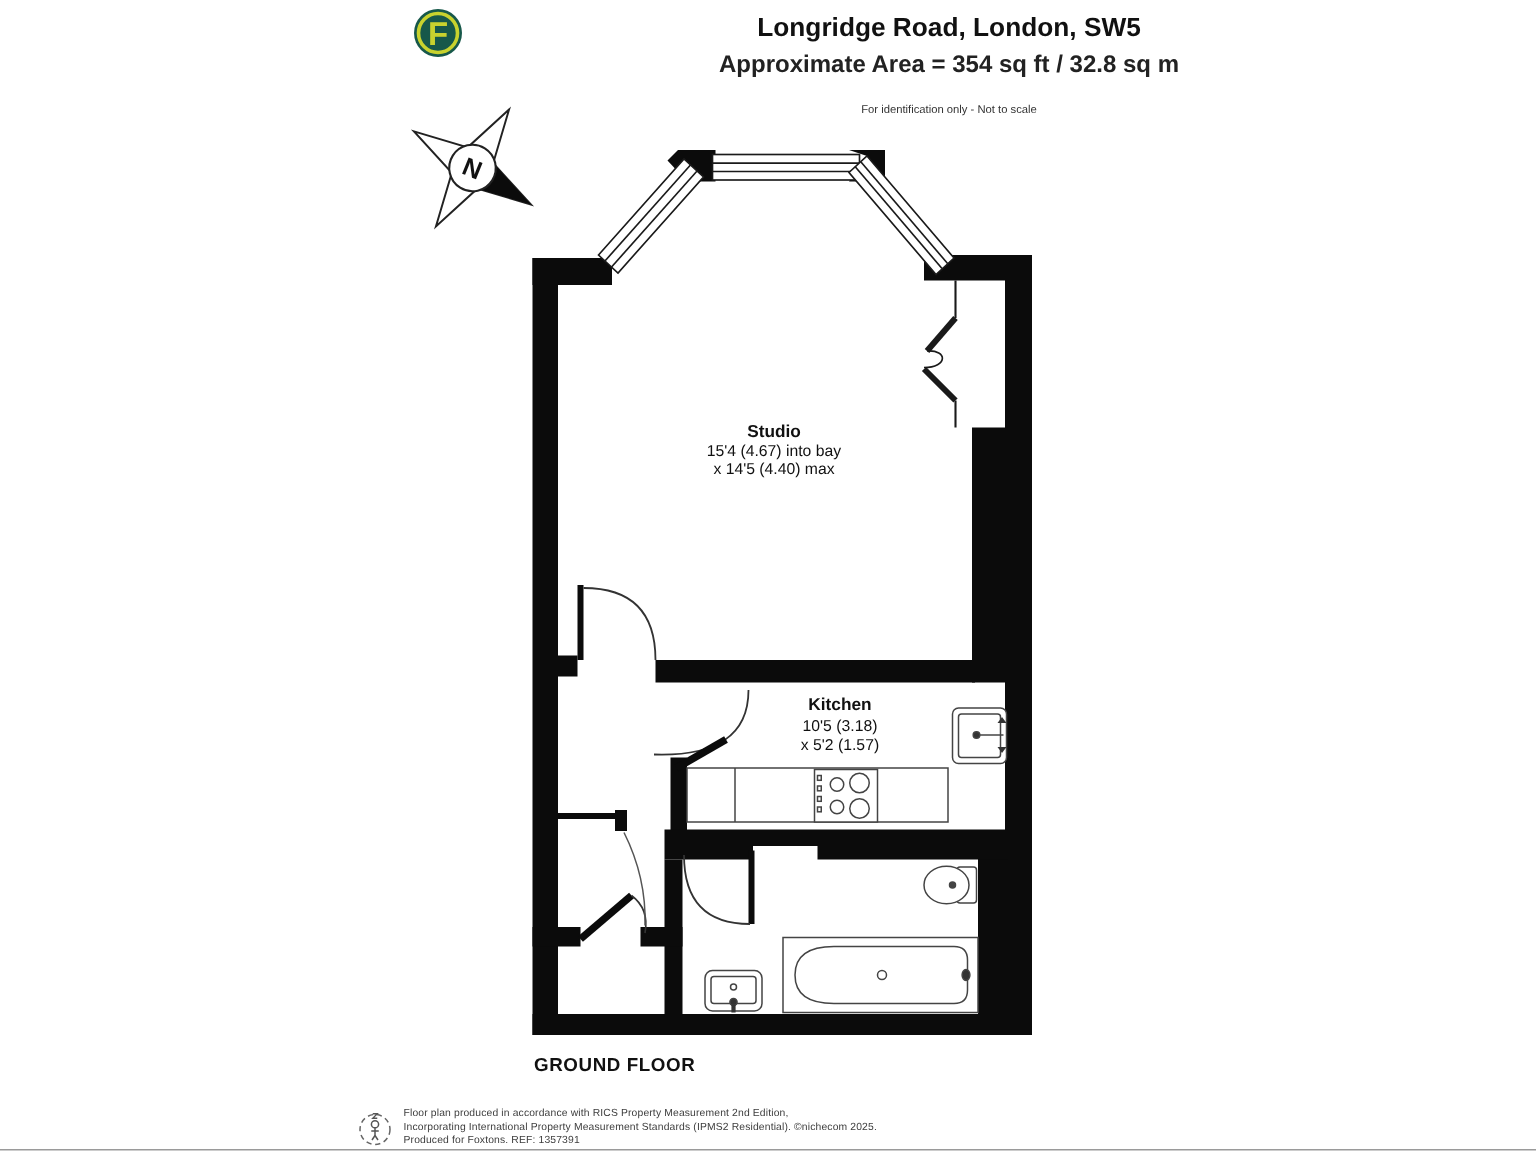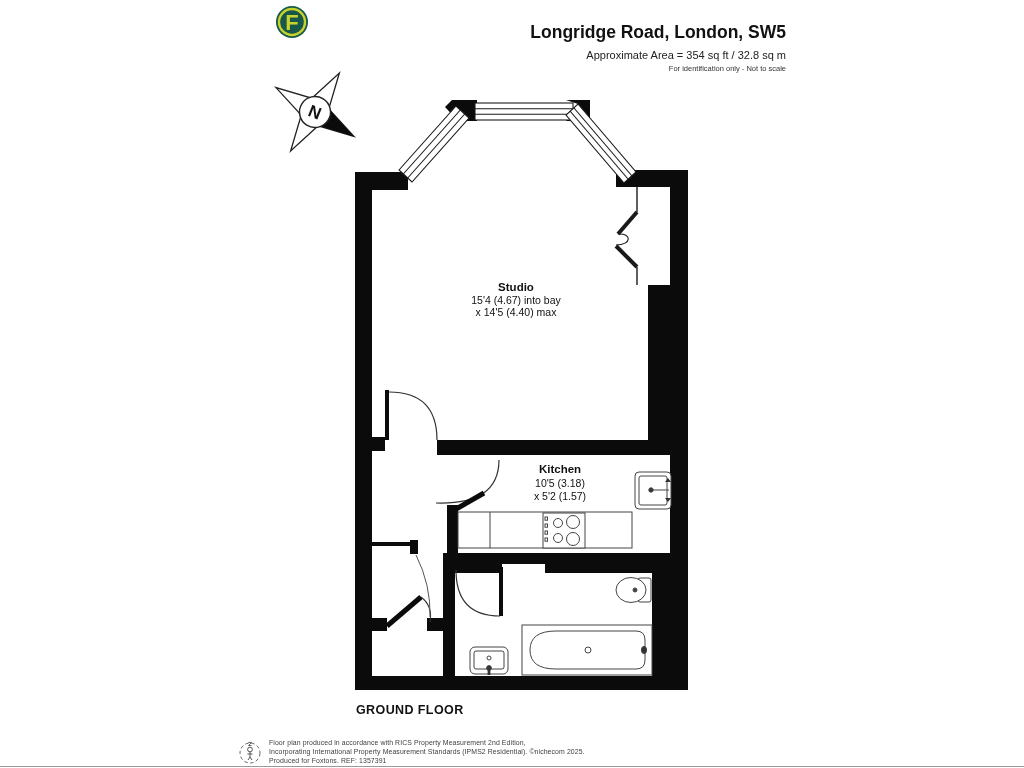--- a/index.html
+++ b/index.html
@@ -2,24 +2,24 @@
 <html><head>
 <meta charset="utf-8">
 <style>
   html,body{margin:0;padding:0;background:#ffffff;}
   body{width:1024px;height:768px;position:relative;overflow:hidden;
        font-family:"Liberation Sans", sans-serif;color:#111;}
   .abs{position:absolute;}
   
   #logo{left:274px;top:4px;display:flex;align-items:center;gap:8px;}
   #brand-text{font-size:28px;font-weight:700;color:#17584a;letter-spacing:-0.5px;}
-  #title-block{top:22px;right:238px;text-align:right;}
+  #title-block{top:8px;right:238px;text-align:center;}
   #page-title{font-size:17.5px;font-weight:700;color:#111;line-height:1.15;}
-  #area-line{font-size:11px;color:#222;margin-top:7px;}
-  #disclaimer{font-size:7.5px;color:#333;margin-top:3px;}
+  #area-line{font-size:16px;color:#222;margin-top:7px;font-weight:bold;}
+  #disclaimer{font-size:7.5px;color:#333;margin-top:15px;}
   
   #footer{left:238px;top:739px;display:flex;gap:7px;align-items:flex-start;}
   #footer-text{font-size:6.9px;line-height:1.27;color:#3d3d3d;letter-spacing:0.1px;}
   #bottom-edge{left:0;top:766px;width:1024px;height:1px;background:#9a9a9a;}
   svg text{font-family:"Liberation Sans", sans-serif;}
   .room-name{font-size:11.5px;font-weight:700;}
   .room-dim{font-size:10.5px;}
   .floor-label{font-size:12.5px;font-weight:700;letter-spacing:0.4px;}
 </style>
 </head>

